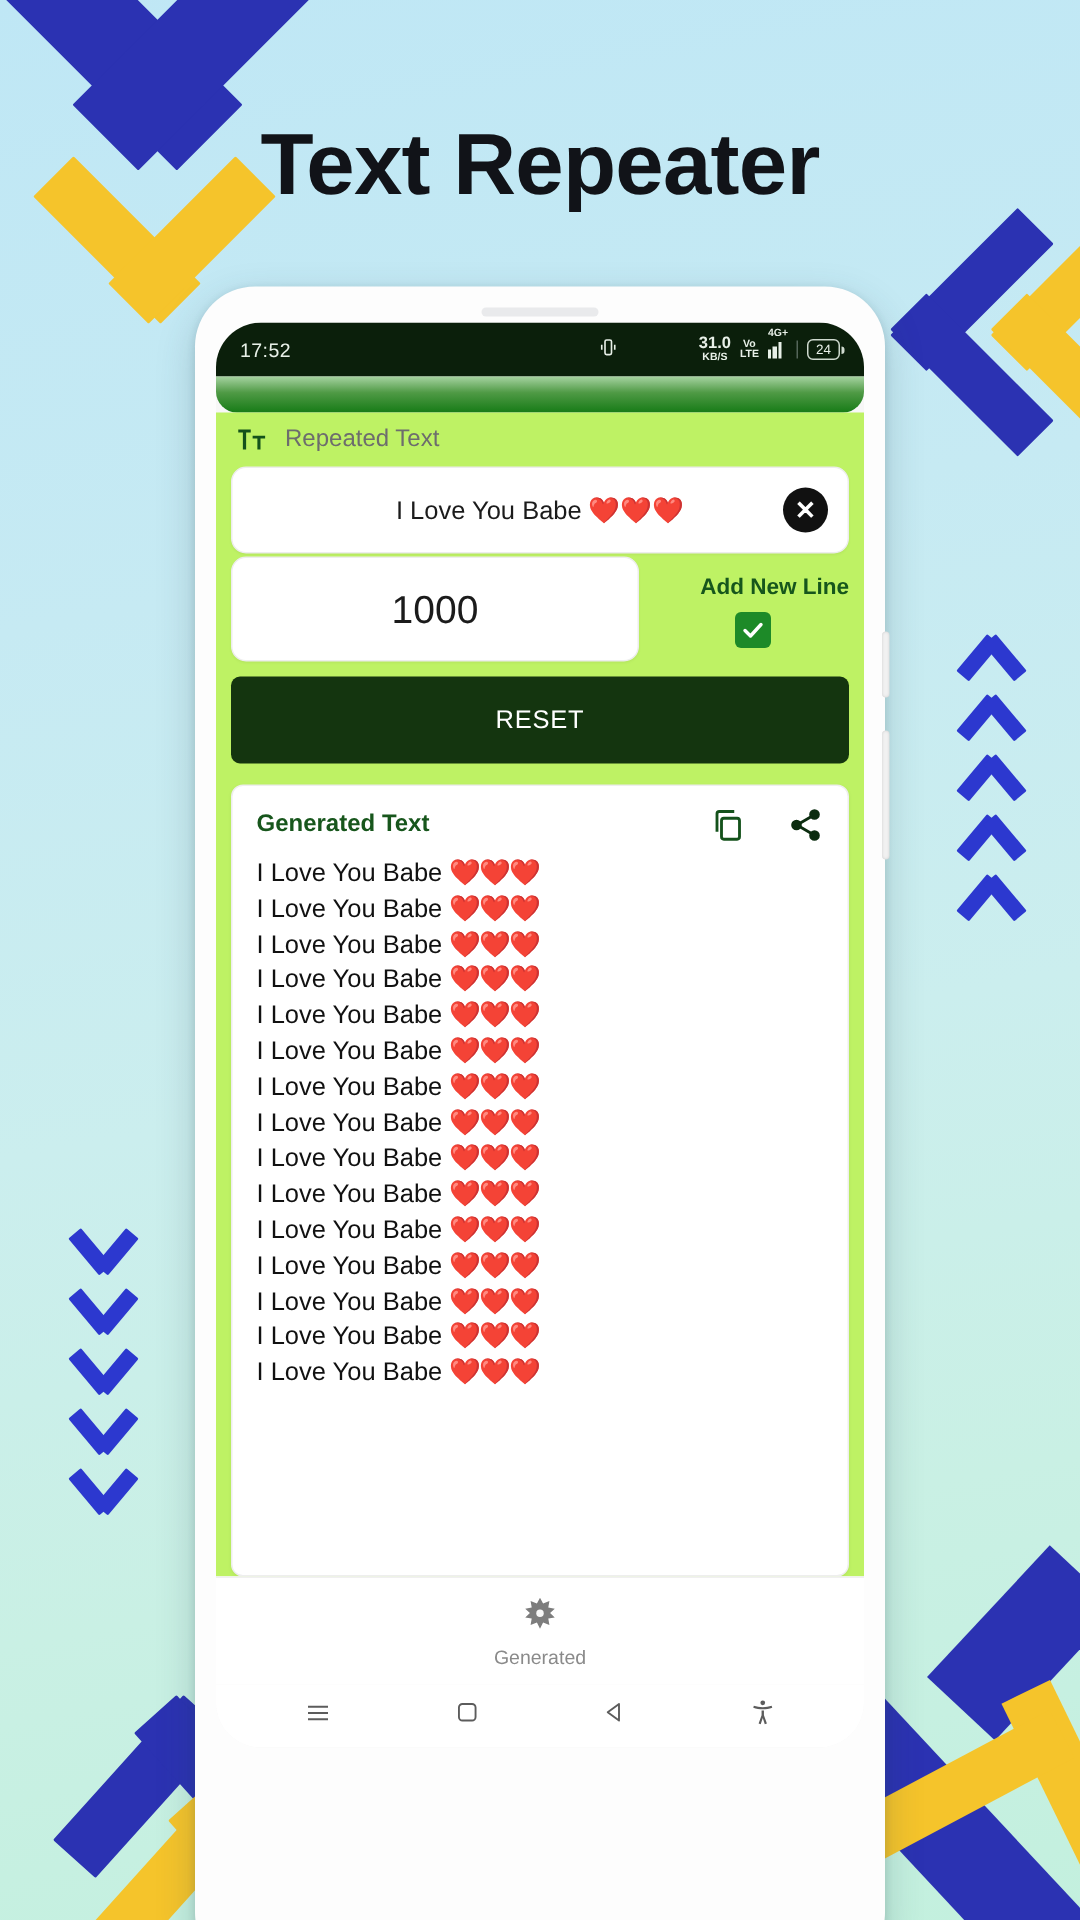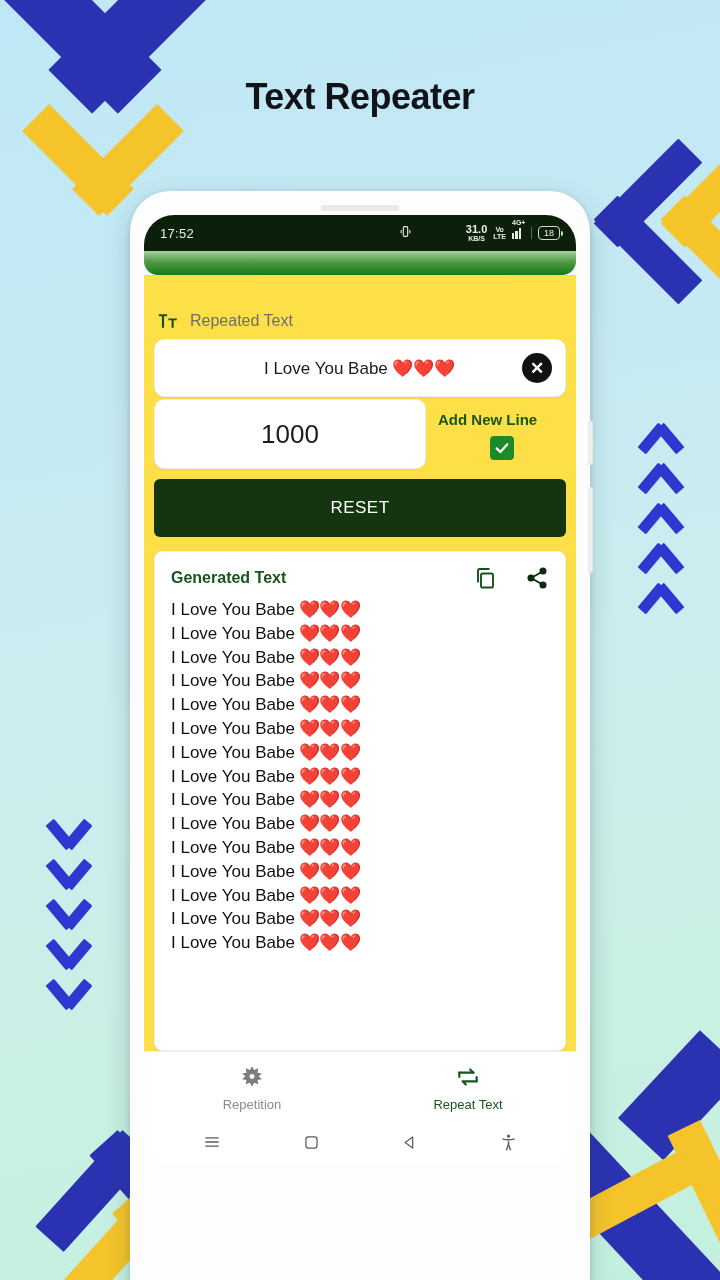--- a/index.html
+++ b/index.html
@@ -65,21 +65,21 @@
   #br-blue2 { left: 618px; top: 1118px; width: 120px; height: 62px; background: #2b32b2; transform: rotate(-47deg); transform-origin: 0 0; }
   #br-yellow1 { left: 700px; top: 1120px; width: 240px; height: 36px; background: #f5c42b; transform: rotate(64deg); transform-origin: 0 0; }
   #br-blue3 { left: 360px; top: 1256px; width: 240px; height: 48px; background: #2b32b2; transform: rotate(-30deg); transform-origin: 0 0;}
   #br-yellow2 { left: 470px; top: 1262px; width: 260px; height: 36px; background: #f5c42b; transform: rotate(-28deg); transform-origin: 0 0;}
 
   
   .page-title {
     position: absolute;
     top: 76px; left: 0; width: 720px;
     text-align: center;
-    font-size: 36px;
+    font-size: 58px;
     font-weight: bold;
     letter-spacing: -0.5px;
     color: #111318;
   }
 
   
   .phone {
     position: absolute;
     left: 130px; top: 191px;
     width: 460px; height: 1124px;
@@ -146,22 +146,22 @@
   .appbar {
     height: 24px;
     background: linear-gradient(180deg, #a6d3a1 0%, #4f9a45 45%, #177b17 100%);
     border-bottom-left-radius: 14px;
     border-bottom-right-radius: 14px;
   }
 
   
   .app-body {
     flex: 1;
-    background: #fde047;
-    padding: 30px 10px 0 10px;
+    background: #bef264;
+    padding: 2px 10px 0 10px;
     display: flex;
     flex-direction: column;
     overflow: hidden;
   }
 
   .field-label {
     display: flex; align-items: center; gap: 12px;
     padding: 6px 4px 8px 4px;
   }
   .field-label .lbl { color: #6d6d6d; font-size: 16px; }
@@ -188,21 +188,21 @@
   }
 
   .row2 { display: flex; align-items: flex-start; gap: 12px; margin-top: 2px; }
   .num-input {
     width: 272px; height: 70px;
     background: #fff; border: 1px solid #ededed; border-radius: 10px;
     display: flex; align-items: center; justify-content: center;
     font-size: 26px; color: #1b1b1b;
     box-shadow: 0 1px 2px rgba(0,0,0,0.05);
   }
-  .newline-box { flex: 1; text-align: left; padding-top: 12px; }
+  .newline-box { flex: 1; text-align: right; padding-top: 12px; }
   .newline-box .nl-label { color: #16561c; font-size: 15px; font-weight: bold; }
   .checkbox {
     margin: 7px auto 0 auto;
     width: 24px; height: 24px; border-radius: 4px;
     background: #1d8a28;
     display: flex; align-items: center; justify-content: center;
     cursor: pointer;
   }
   .checkbox svg { width: 16px; height: 16px; }
 
@@ -367,21 +367,21 @@
           <span>LTE</span>
         </span>
         <span class="sig">
           <span class="g">4G+</span>
           <i></i>
             <i></i>
             <i></i>
             <i></i>
         </span>
         <span class="divider-pipe"></span>
-        <span class="battery">18</span>
+        <span class="battery">24</span>
       </span>
     </div>
 
     <div class="appbar"></div>
 
     <div class="app-body">
 
       <div class="field-label">
         <span class="ic">
           <svg width="20" height="20" viewBox="0 0 24 24" fill="#14521b">
@@ -455,31 +455,21 @@
     </div>
 
     <div class="bottom-nav">
       <div class="nav-item inactive">
         <span>
           <svg width="26" height="26" viewBox="0 0 24 24" fill="#7d7d7d">
             <path d="M12 2l1.9 3.6L17.8 4l-.7 4 4 .7-2.9 2.7 2.9 2.7-4 .7.7 4-3.9-1.6L12 21l-1.9-3.8L6.2 18.8l.7-4-4-.7L5.8 11.4 2.9 8.7l4-.7-.7-4 3.9 1.6z"></path>
             <circle cx="12" cy="11.6" r="2.3" fill="#f7f7f7"></circle>
           </svg>
         </span>
-        <span class="nav-label">Repetition</span>
-      </div>
-      <div class="nav-item active">
-        <span>
-          <svg width="26" height="26" viewBox="0 0 24 24" fill="none" stroke="#17561c" stroke-width="2" stroke-linecap="round" stroke-linejoin="round">
-            <path d="M4 8h13l-3-3"></path>
-              <path d="M20 16H7l3 3"></path>
-            <path d="M17 8v0M4 8v4M20 16v-4"></path>
-          </svg>
-        </span>
-        <span class="nav-label">Repeat Text</span>
+        <span class="nav-label">Generated</span>
       </div>
     </div>
 
     <div class="android-nav">
       <span class="ai">
         <svg width="20" height="20" viewBox="0 0 24 24" stroke="#5c5c5c" stroke-width="1.6">
             <path d="M4 7h16M4 12h16M4 17h16"></path>
           </svg>
       </span>
       <span class="ai">

